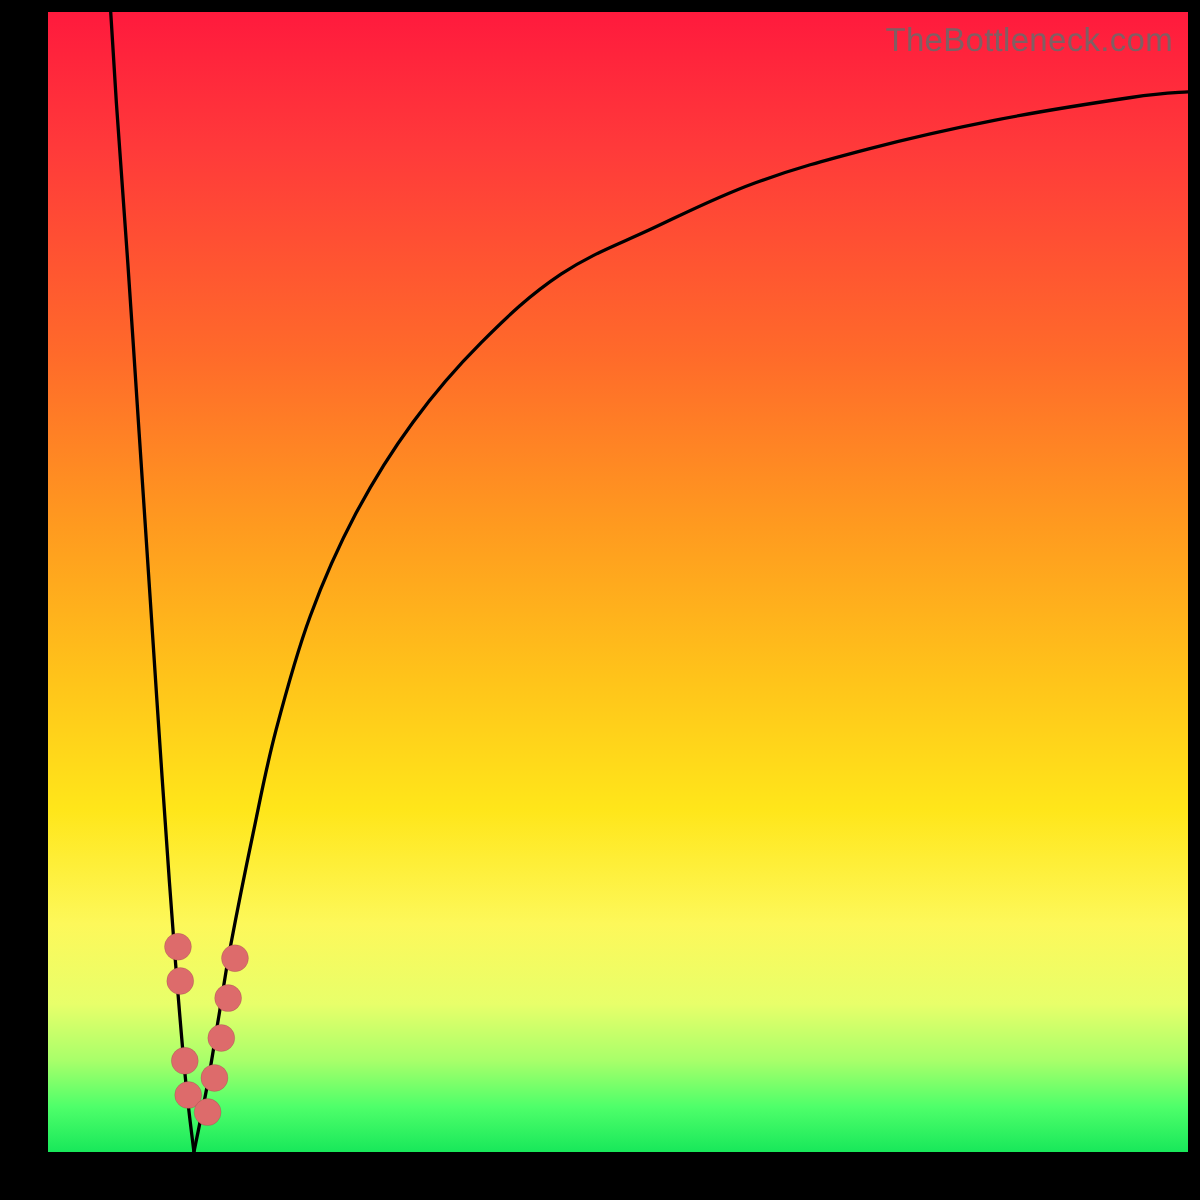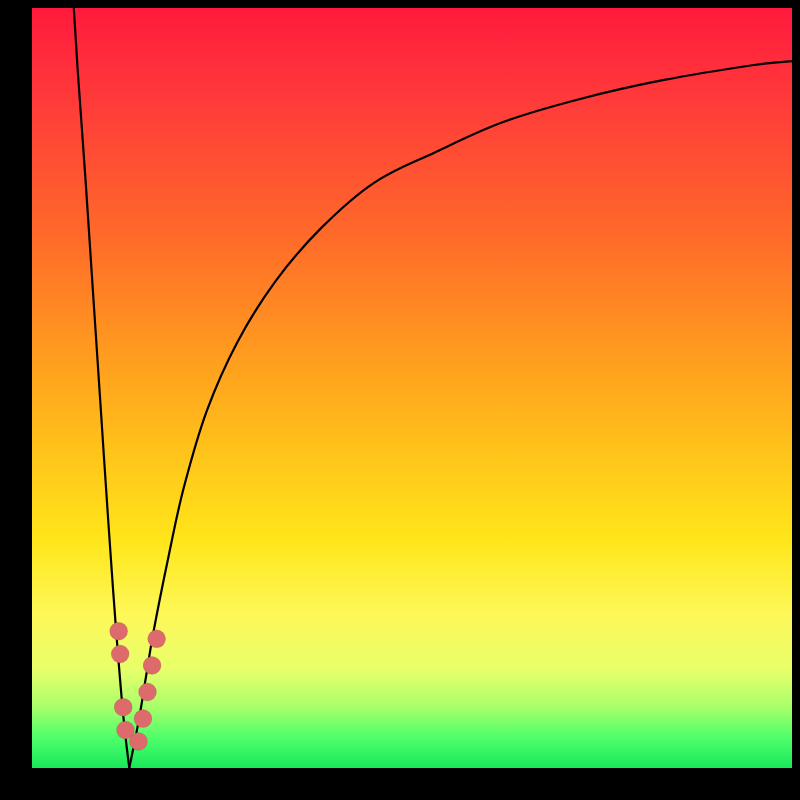--- a/index.html
+++ b/index.html
@@ -71,20 +71,21 @@
     stroke: rgba(0,0,0,0.15);
     stroke-width: 0.5;
   }
 </style>
 </head>
 <body>
 
 <div class="chart-frame">
   <div class="plot-area">
     <div class="gradient-bg"></div>
+    <div class="watermark">TheBottleneck.com</div>
     <svg class="curve-layer" viewBox="0 0 760 760" preserveAspectRatio="none">
       <path id="left-path" class="curve-path" d="M 41.80 0.00 C 42.48 10.94, 43.55 30.70, 45.60 60.80 C 47.65 90.90, 50.46 127.53, 53.20 167.20 C 55.94 206.87, 58.06 240.16, 60.80 281.20 C 63.54 322.24, 65.66 354.16, 68.40 395.20 C 71.14 436.24, 73.26 469.53, 76.00 509.20 C 78.74 548.87, 80.86 580.03, 83.60 615.60 C 86.34 651.17, 88.74 680.81, 91.20 706.80 C 93.66 732.79, 96.19 750.42, 97.28 760.00"></path>
       <path id="right-path" class="curve-path" d="M 97.28 760.00 C 98.92 751.79, 103.39 730.82, 106.40 714.40 C 109.41 697.98, 111.26 685.22, 114.00 668.80 C 116.74 652.38, 117.50 645.09, 121.60 623.20 C 125.70 601.31, 131.33 573.19, 136.80 547.20 C 142.27 521.21, 145.16 504.79, 152.00 478.80 C 158.84 452.81, 165.22 428.79, 174.80 402.80 C 184.38 376.81, 192.89 357.66, 205.20 334.40 C 217.51 311.14, 228.15 294.12, 243.20 273.60 C 258.25 253.08, 271.02 238.18, 288.80 220.40 C 306.58 202.62, 321.48 188.48, 342.00 174.80 C 362.52 161.12, 379.54 155.34, 402.80 144.40 C 426.06 133.46, 445.21 123.58, 471.20 114.00 C 497.19 104.42, 518.47 98.72, 547.20 91.20 C 575.93 83.68, 599.34 78.36, 630.80 72.20 C 662.26 66.04, 698.74 60.42, 722.00 57.00 C 745.26 53.58, 753.16 53.88, 760.00 53.20"></path>
       <g id="markers-group">
           <circle cx="86.64" cy="623.20" r="9" class="marker-dot"></circle>
           <circle cx="88.16" cy="646.00" r="9" class="marker-dot"></circle>
           <circle cx="91.20" cy="699.20" r="9" class="marker-dot"></circle>
           <circle cx="93.48" cy="722.00" r="9" class="marker-dot"></circle>
           <circle cx="106.40" cy="733.40" r="9" class="marker-dot"></circle>
           <circle cx="110.96" cy="710.60" r="9" class="marker-dot"></circle>

